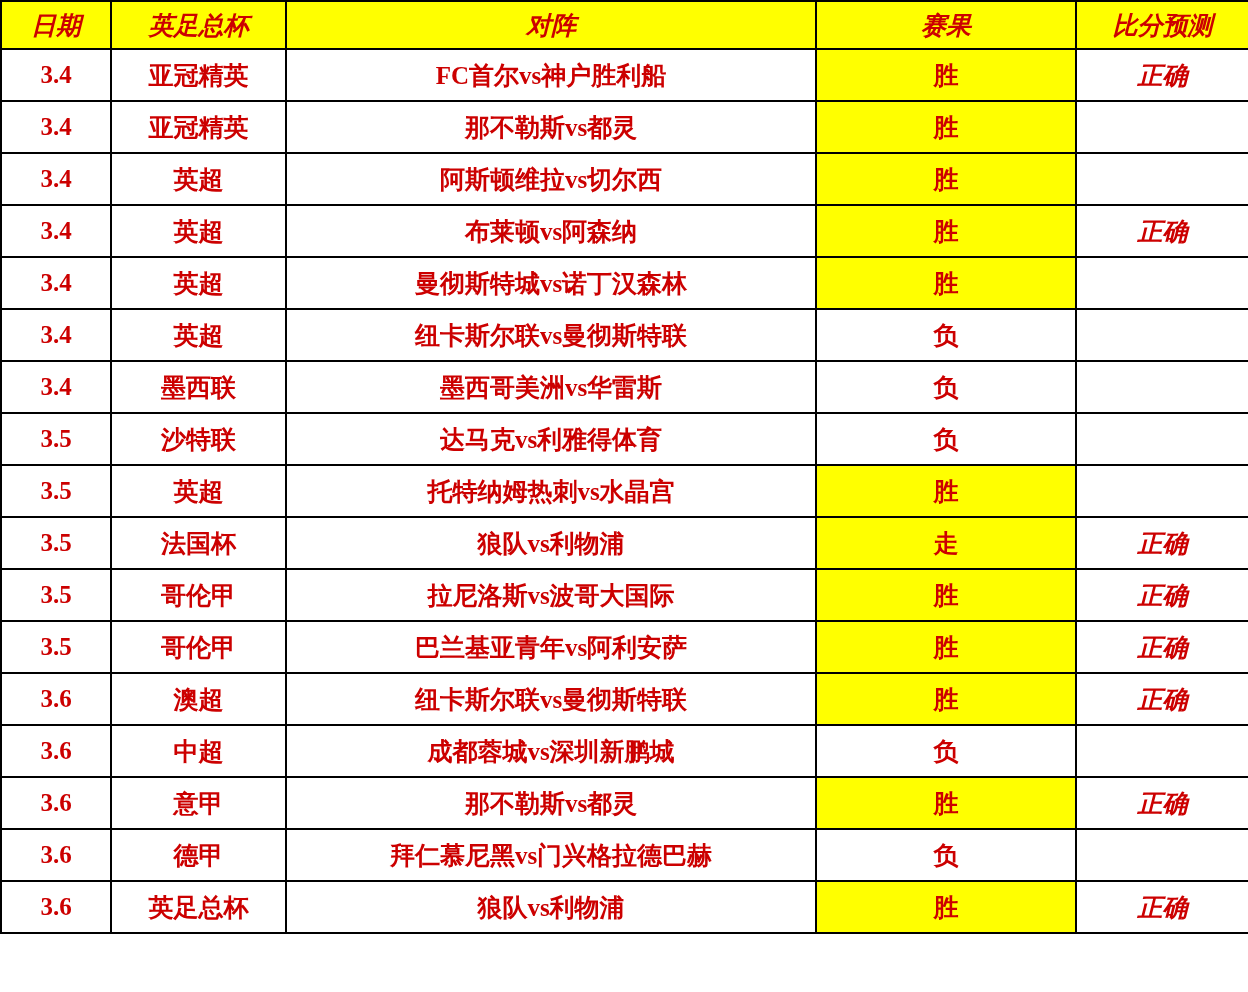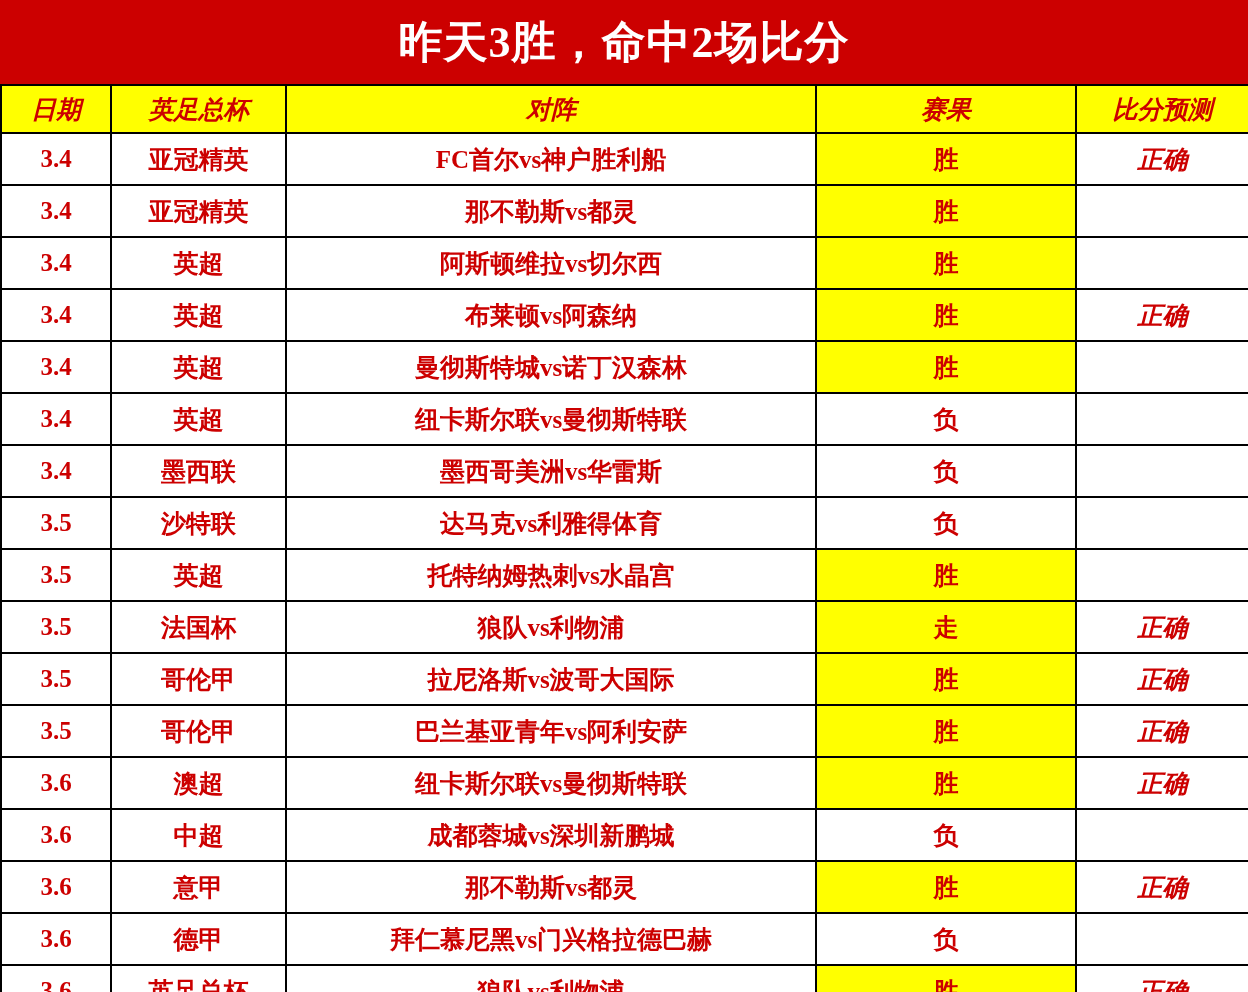--- a/index.html
+++ b/index.html
@@ -70,21 +70,20 @@
   td.hl { background: #ffff00; }
   td.plain { background: #ffffff; }
   td.loss { color: #000000; font-weight: normal; font-size: 26px; }
   td.empty { background: #ffffff; }
 </style>
 </head>
 <body>
 
 <div class="sheet">
 
-  <div class="title-bar">昨天3胜，命中2场比分</div>
 
   <table class="sched">
     <colgroup>
       <col class="c-date">
         <col class="c-league">
         <col class="c-match">
         <col class="c-result">
         <col class="c-pred">
     </colgroup>
     <thead>

